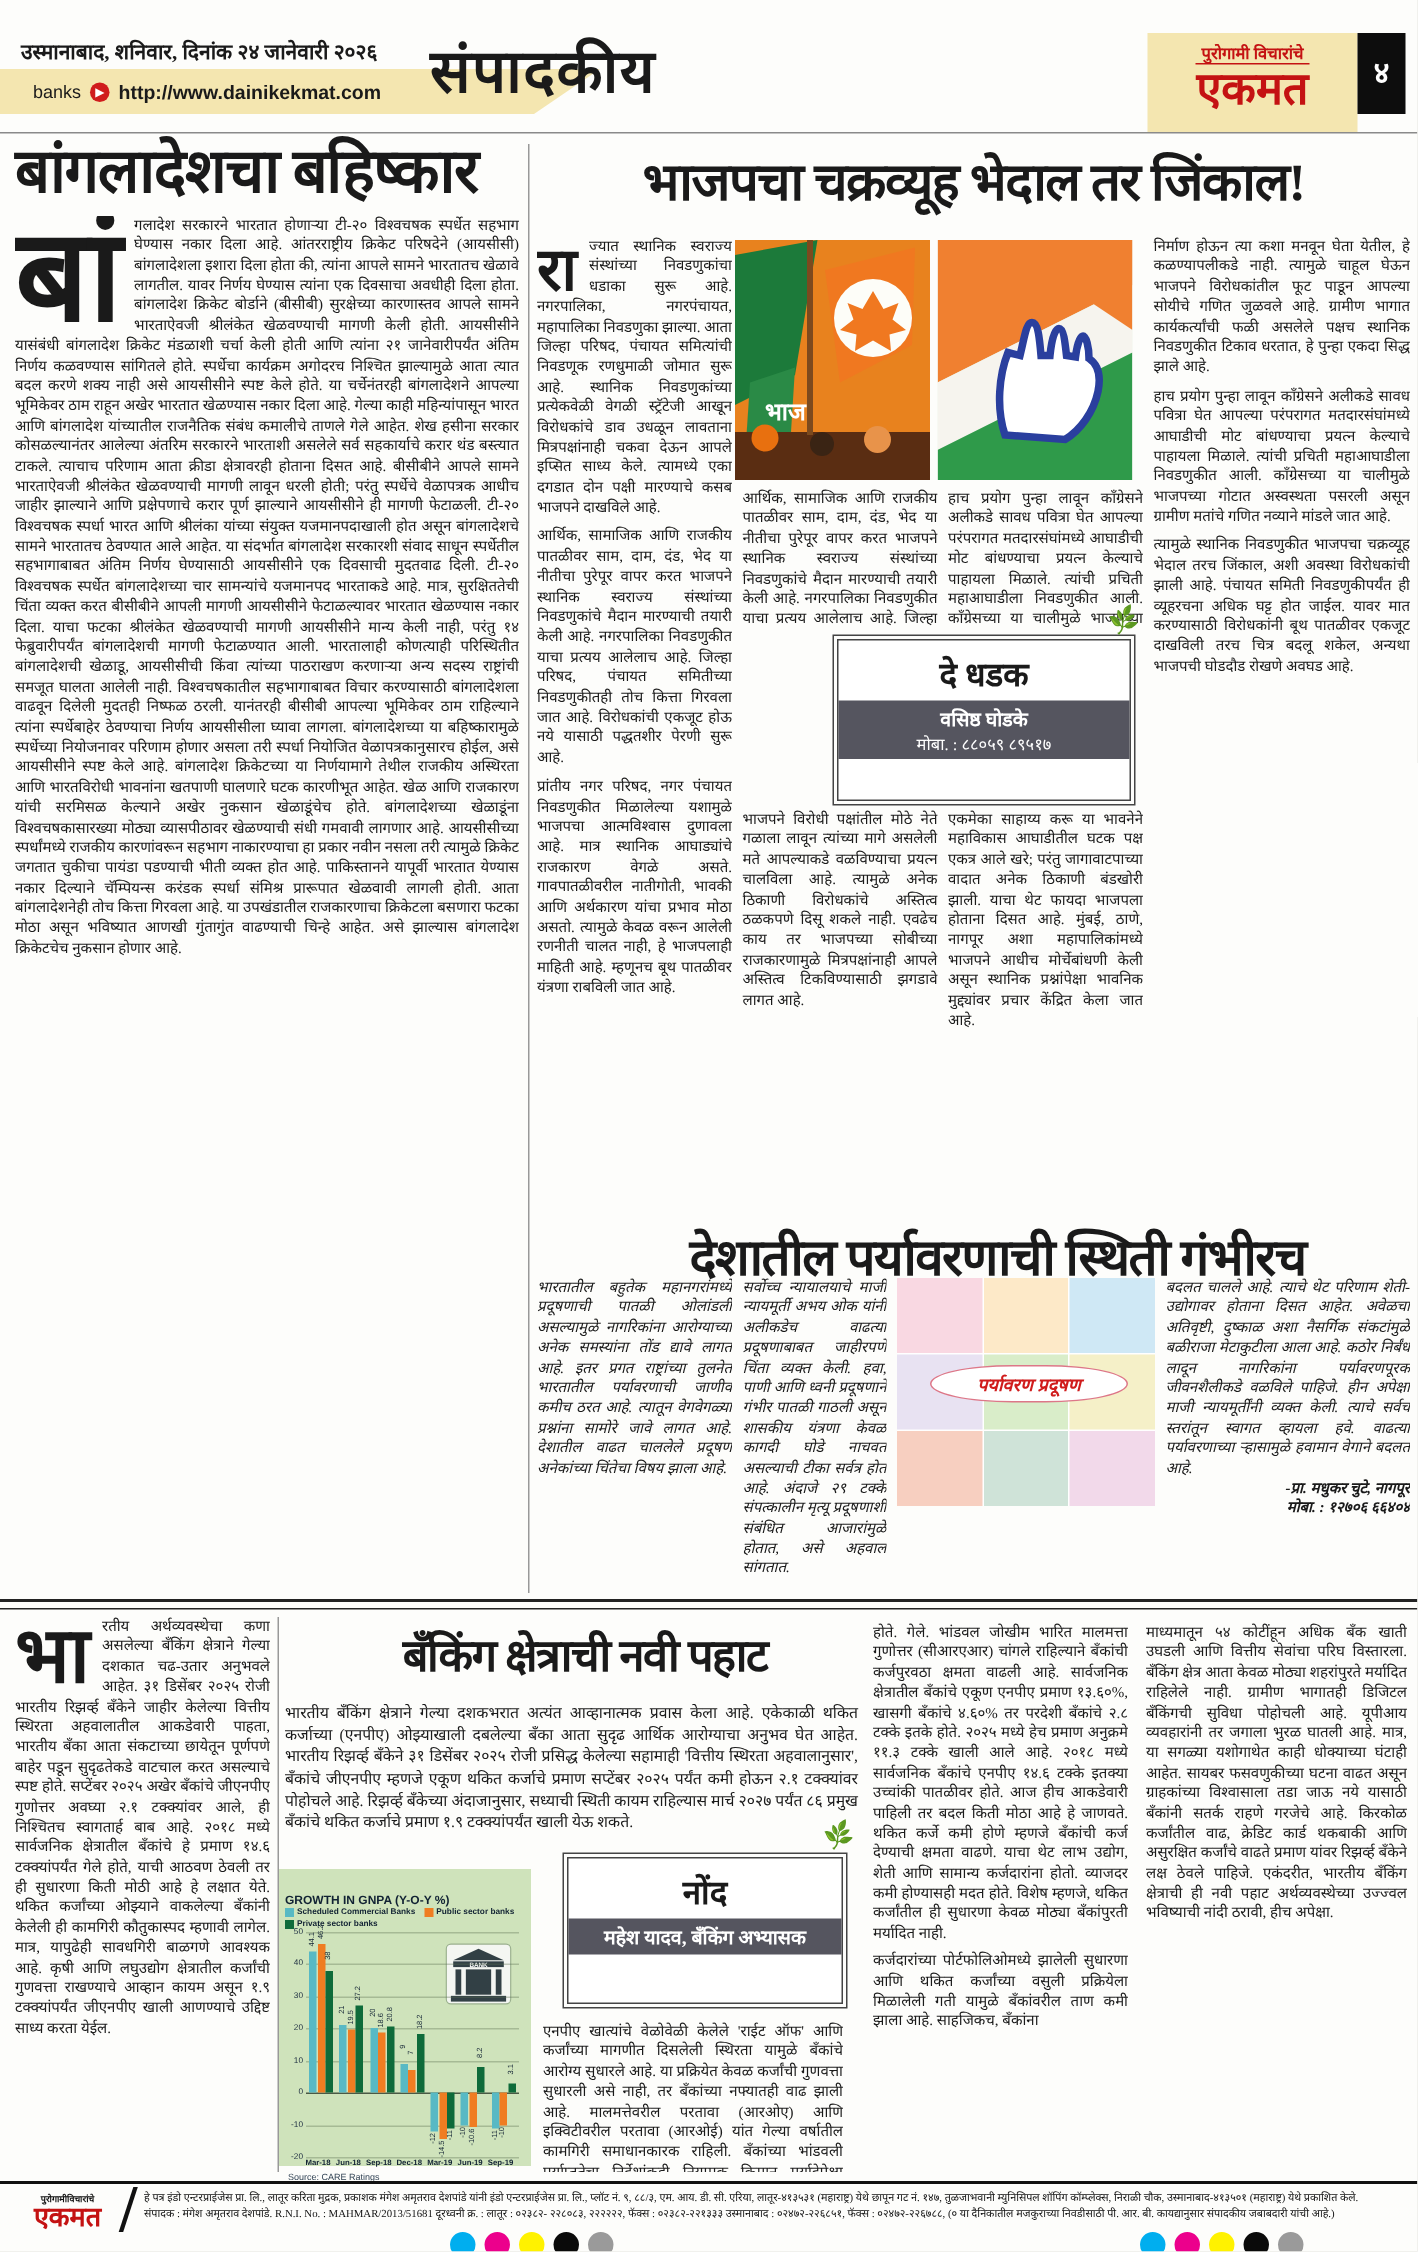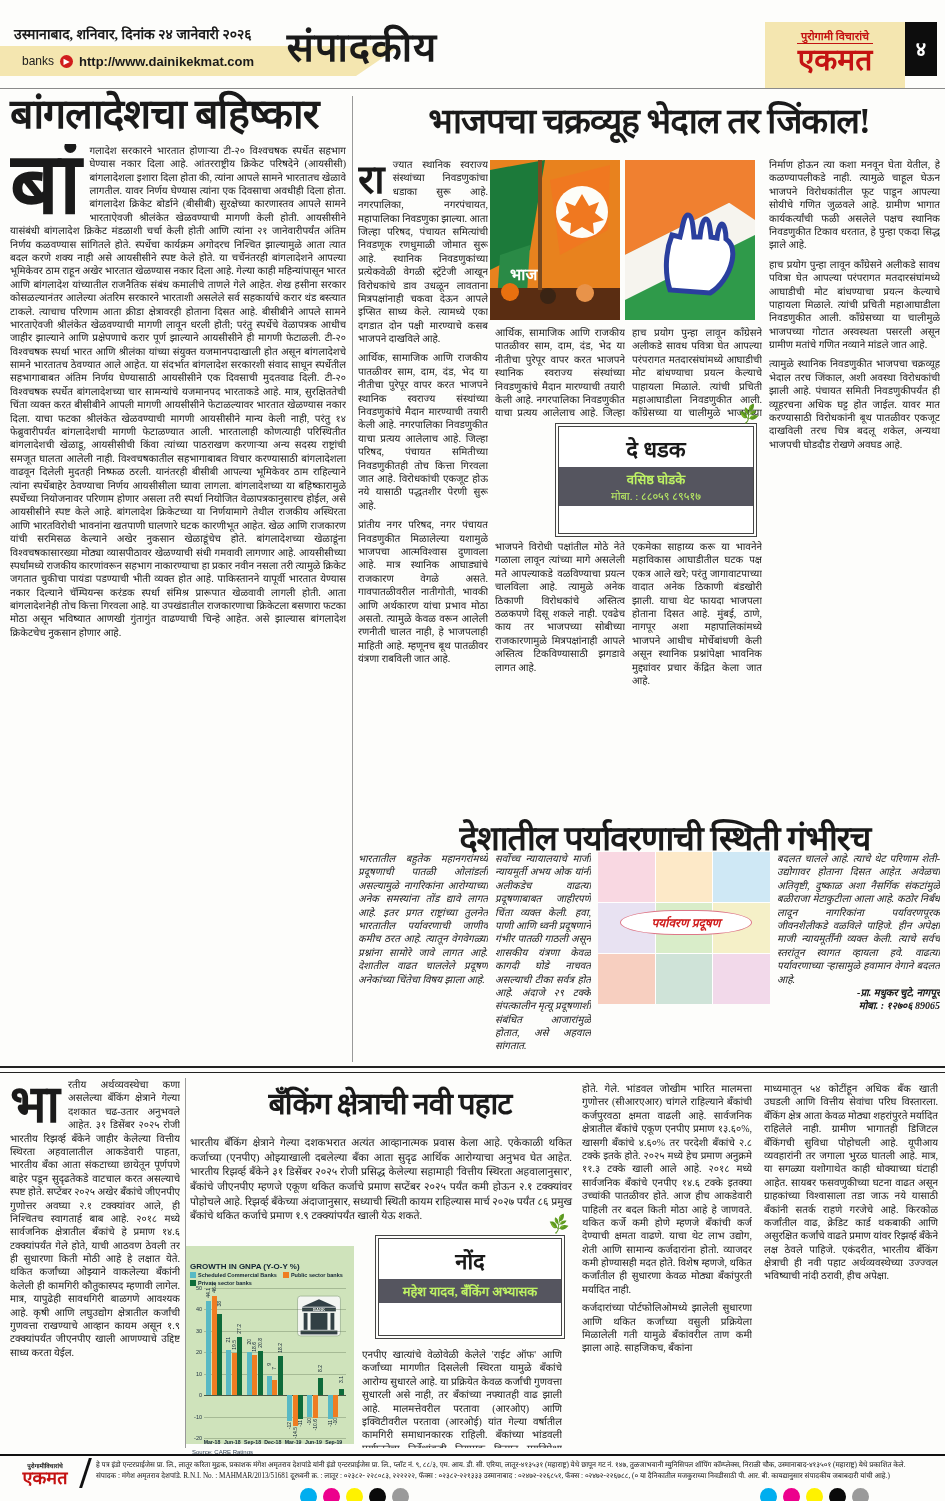--- a/index.html
+++ b/index.html
@@ -31,21 +31,21 @@
   #a1 .body-txt{height:860px;}
   .vdiv{position:absolute;border-left:1px solid #999;}
   
   #a2-head{left:358px;top:96px;width:582px;text-align:center;font-size:35px;font-weight:bold;margin:0;letter-spacing:-1px;}
   #a2-body{left:358px;top:158px;width:582px;height:634px;}
   #a2-body .col{height:634px;}
   .news-img{position:absolute;top:2px;height:160px;overflow:hidden;}
   #authbox{left:200px;top:268px;width:194px;height:106px;background:#fff;}
   .obox{border:1px solid #444;outline:1px solid #444;outline-offset:2px;}
   .obox-title{text-align:center;font-size:22px;font-weight:bold;padding:6px 0 4px;}
-  .obox-bar{background:#55555f;color:#bef264;text-align:center;font-size:13px;font-weight:bold;padding:3px 2px;}
+  .obox-bar{background:#55555f;color:#ffffff;text-align:center;font-size:13px;font-weight:bold;padding:3px 2px;}
   .obox-bar .ph{font-size:11px;font-weight:normal;display:block;}
   .leaf{position:absolute;font-size:15px;color:#333;transform:rotate(-20deg);font-family:"DejaVu Sans",sans-serif;}
   
   #a3-head{left:358px;top:798px;width:582px;text-align:center;font-size:34px;font-weight:bold;margin:16px;letter-spacing:-1px;}
   #a3-body{left:358px;top:852px;width:582px;height:212px;font-style:italic;}
   #a3-body .col{height:212px;}
   #illus{left:240px;top:0;width:172px;height:152px;display:grid;grid-template-columns:1fr 1fr 1fr;grid-template-rows:1fr 1fr 1fr;gap:1px;background:#fff;}
   #illus div{width:100%;height:100%;}
   #illus-label{left:262px;top:58px;width:130px;background:#fff;border:1px solid #d78;border-radius:50%/60%;
     color:#d01c1c;font-weight:bold;font-size:12px;text-align:center;padding:3px 0;}
@@ -184,21 +184,21 @@
         <div style="background:#f5f0c8"></div>
       <div style="background:#f7cfc0"></div>
         <div style="background:#cfe3d8"></div>
         <div style="background:#f2d9ea"></div>
     </div>
     <div class="abs" id="illus-label">पर्यावरण प्रदूषण</div>
     <div class="col body-txt just" style="left:419px;width:163px">
       <span>बदलत चालले आहे. त्याचे थेट परिणाम शेती-उद्योगावर होताना दिसत आहेत. अवेळचा अतिवृष्टी, दुष्काळ अशा नैसर्गिक संकटांमुळे बळीराजा मेटाकुटीला आला आहे. कठोर निर्बंध लादून नागरिकांना पर्यावरणपूरक जीवनशैलीकडे वळविले पाहिजे. हीन अपेक्षा माजी न्यायमूर्तींनी व्यक्त केली. त्याचे सर्वच स्तरांतून स्वागत व्हायला हवे. वाढत्या पर्यावरणाच्या ऱ्हासामुळे हवामान वेगाने बदलत आहे.</span>
       <div class="author-line">
         <span>-प्रा. मधुकर चुटे, नागपूर</span><br>
-        <span>मोबा. : १२७०६ 89065</span>
+        <span>मोबा. : १२७०६ ६६४०४</span>
       </div>
     </div>
   </div>
 
   <div class="dbl" style="top:1066px"></div>
 
   <div class="abs body-txt just" id="b-left">
     <span class="dropcap">भा</span><span>रतीय अर्थव्यवस्थेचा कणा असलेल्या बँकिंग क्षेत्राने गेल्या दशकात चढ-उतार अनुभवले आहेत. ३१ डिसेंबर २०२५ रोजी भारतीय रिझर्व्ह बँकेने जाहीर केलेल्या वित्तीय स्थिरता अहवालातील आकडेवारी पाहता, भारतीय बँका आता संकटाच्या छायेतून पूर्णपणे बाहेर पडून सुदृढतेकडे वाटचाल करत असल्याचे स्पष्ट होते. सप्टेंबर २०२५ अखेर बँकांचे जीएनपीए गुणोत्तर अवघ्या २.१ टक्क्यांवर आले, ही निश्चितच स्वागतार्ह बाब आहे. २०१८ मध्ये सार्वजनिक क्षेत्रातील बँकांचे हे प्रमाण १४.६ टक्क्यांपर्यंत गेले होते, याची आठवण ठेवली तर ही सुधारणा किती मोठी आहे हे लक्षात येते. थकित कर्जांच्या ओझ्याने वाकलेल्या बँकांनी केलेली ही कामगिरी कौतुकास्पद म्हणावी लागेल. मात्र, यापुढेही सावधगिरी बाळगणे आवश्यक आहे. कृषी आणि लघुउद्योग क्षेत्रातील कर्जांची गुणवत्ता राखण्याचे आव्हान कायम असून १.९ टक्क्यांपर्यंत जीएनपीए खाली आणण्याचे उद्दिष्ट साध्य करता येईल.</span>
   </div>
   <div class="vdiv" style="left:185px;top:1078px;height:370px"></div>

